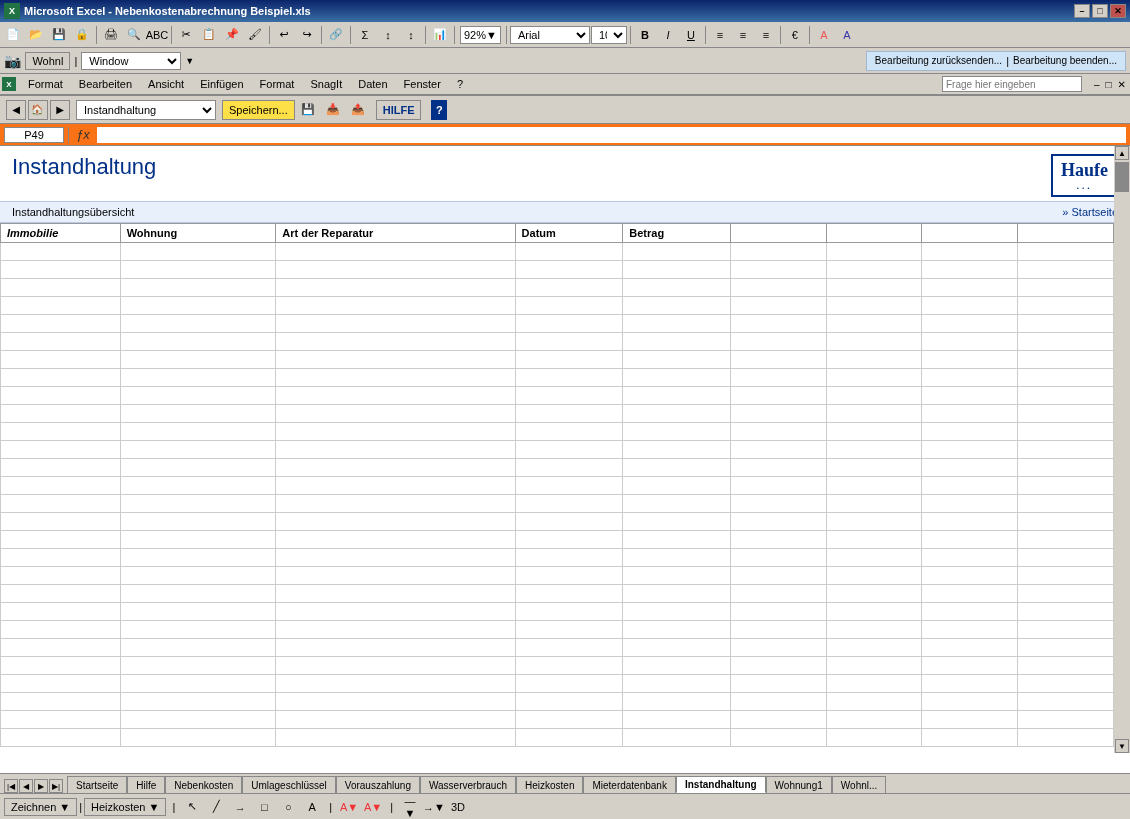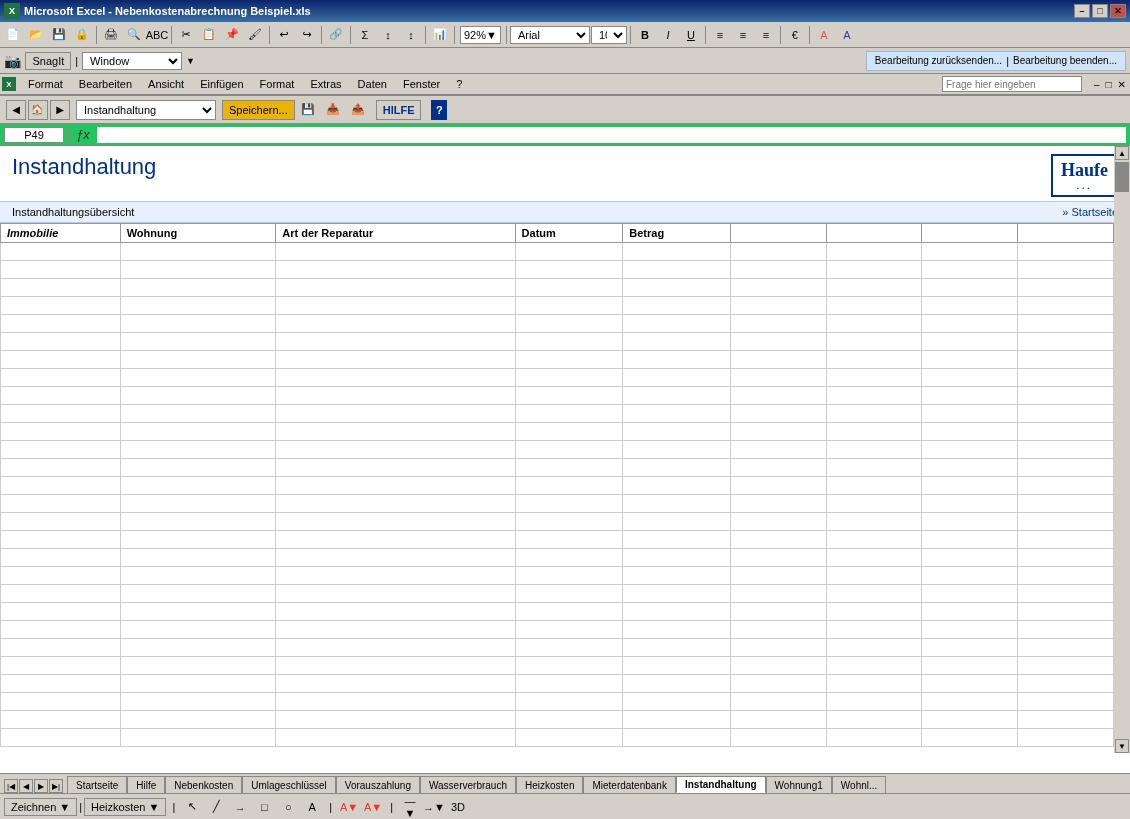--- a/index.html
+++ b/index.html
@@ -114,21 +114,21 @@
       height: 16px; font-size: 10px; border: 1px solid #888; background: white;
       padding: 0 3px; width: 140px;
     }
     .win-ctrl-small { display: flex; gap: 2px; margin-left: 6px; }
     .win-ctrl-small span {
       font-size: 10px; cursor: pointer; padding: 0 2px;
     }
 
     
     #formula-bar {
-      background: #22c55e;
+      background: #f97316;
       height: 22px;
       display: flex;
       align-items: center;
       border-bottom: 1px solid #888;
       padding: 0 4px;
       gap: 4px;
     }
     #cell-ref {
       width: 60px; height: 16px; border: 1px solid #888; background: white;
       font-size: 11px; padding: 0 3px; text-align: center;
@@ -150,21 +150,21 @@
     .nav-arrows { display: flex; gap: 2px; }
     .nav-arrow {
       width: 20px; height: 20px; border: 1px solid #888; background: #d4d0c8;
       display: flex; align-items: center; justify-content: center; cursor: pointer; font-size: 10px;
     }
     .haufe-sheet-select {
       height: 20px; font-size: 11px; border: 1px solid #888; background: white;
       padding: 0 3px; min-width: 140px;
     }
     .haufe-btn {
-      height: 20px; border: 1px solid #888; background: #eab308;
+      height: 20px; border: 1px solid #888; background: #fde047;
       font-size: 11px; padding: 0 6px; cursor: pointer; display: flex; align-items: center;
     }
     .save-area { display: flex; align-items: center; gap: 3px; }
     .option-select {
       height: 20px; font-size: 11px; border: 1px solid #888; background: white;
       padding: 0 3px; min-width: 200px;
     }
     .hilfe-btn {
       height: 20px; border: 1px solid #888; background: #d4d0c8;
       font-size: 11px; padding: 0 6px; cursor: pointer; font-weight: bold;
@@ -380,21 +380,21 @@
     <button class="tb-btn">≡</button>
     <div class="tb-separator"></div>
     <button class="tb-btn">€</button>
     <div class="tb-separator"></div>
     <button class="tb-btn" style="color:#e55">A</button>
     <button class="tb-btn" style="color:#33a">A</button>
   </div>
 
   <div id="toolbar2">
     <span style="font-size:14px">📷</span>
-    <button class="snagit-btn">SnagIt</button>
+    <button class="snagit-btn">Wohnl</button>
     <span>|</span>
     <select class="window-select">
       <option>Window</option>
     </select>
     <span style="font-size:9px;">▼</span>
 
     <div style="margin-left:auto; display:flex; align-items:center; gap:4px; background:#d0e4f7; padding:0 8px; border:1px solid #a0b8d0; height:20px;">
       <span style="font-size:10px;">Bearbeitung zurücksenden...</span>
       <span>|</span>
       <span style="font-size:10px;">Bearbeitung beenden...</span>
@@ -403,21 +403,21 @@
 
   <div id="menu-bar">
     <span style="margin-right:4px;">
       <span class="excel-icon" style="width:14px;height:14px;font-size:8px;">X</span>
     </span>
     <div class="menu-item">Format</div>
     <div class="menu-item">Bearbeiten</div>
     <div class="menu-item">Ansicht</div>
     <div class="menu-item">Einfügen</div>
     <div class="menu-item">Format</div>
-    <div class="menu-item">Extras</div>
+    <div class="menu-item">SnagIt</div>
     <div class="menu-item">Daten</div>
     <div class="menu-item">Fenster</div>
     <div class="menu-item">?</div>
     <div class="menu-frage">
       <input class="frage-input" placeholder="Frage hier eingeben" style="">
       <div class="win-ctrl-small">
         <span>–</span>
         <span>□</span>
         <span>✕</span>
       </div>

